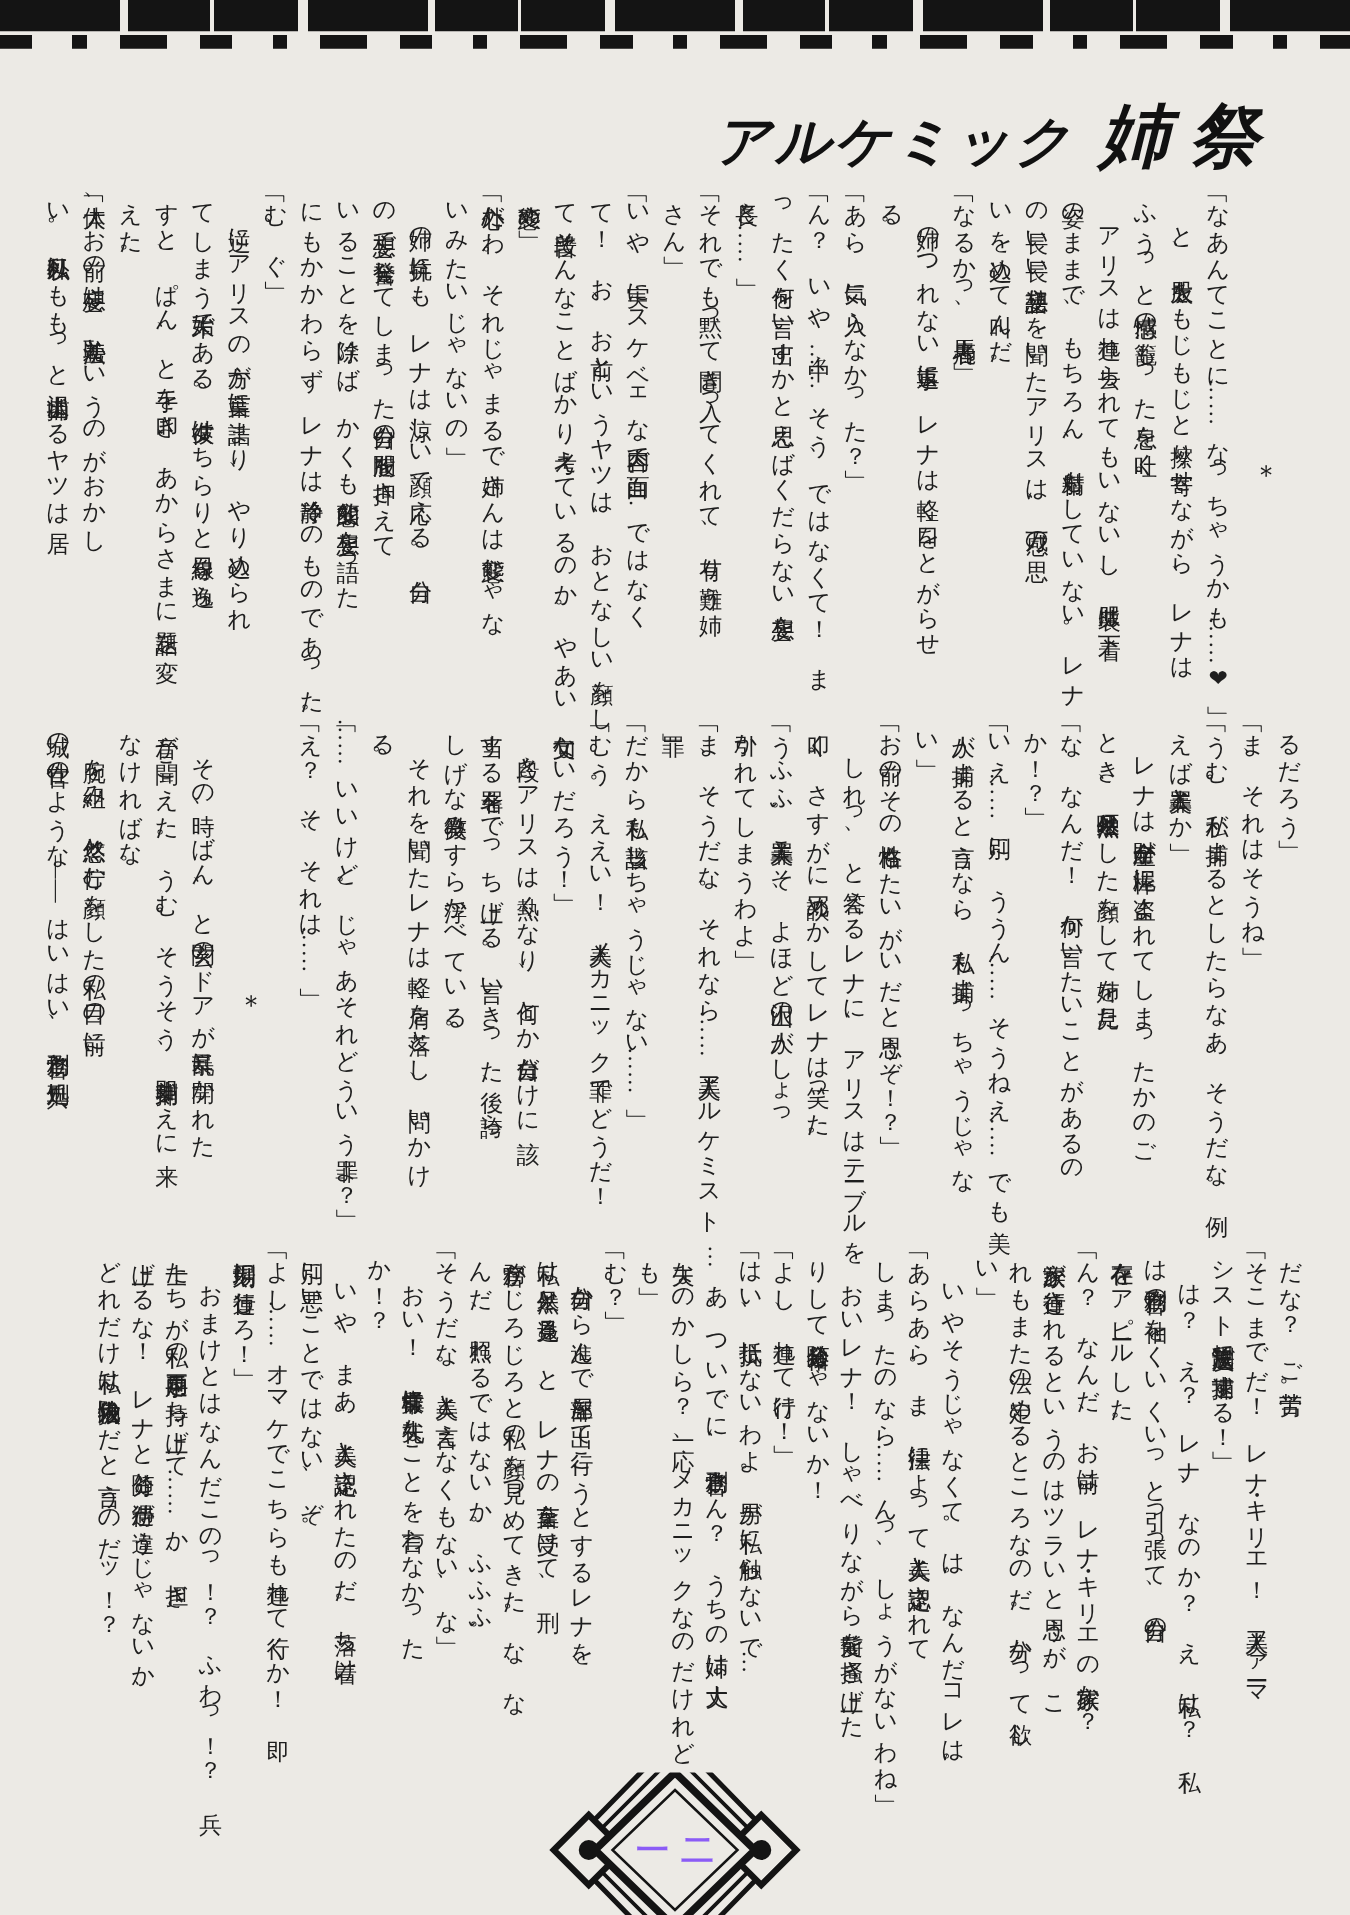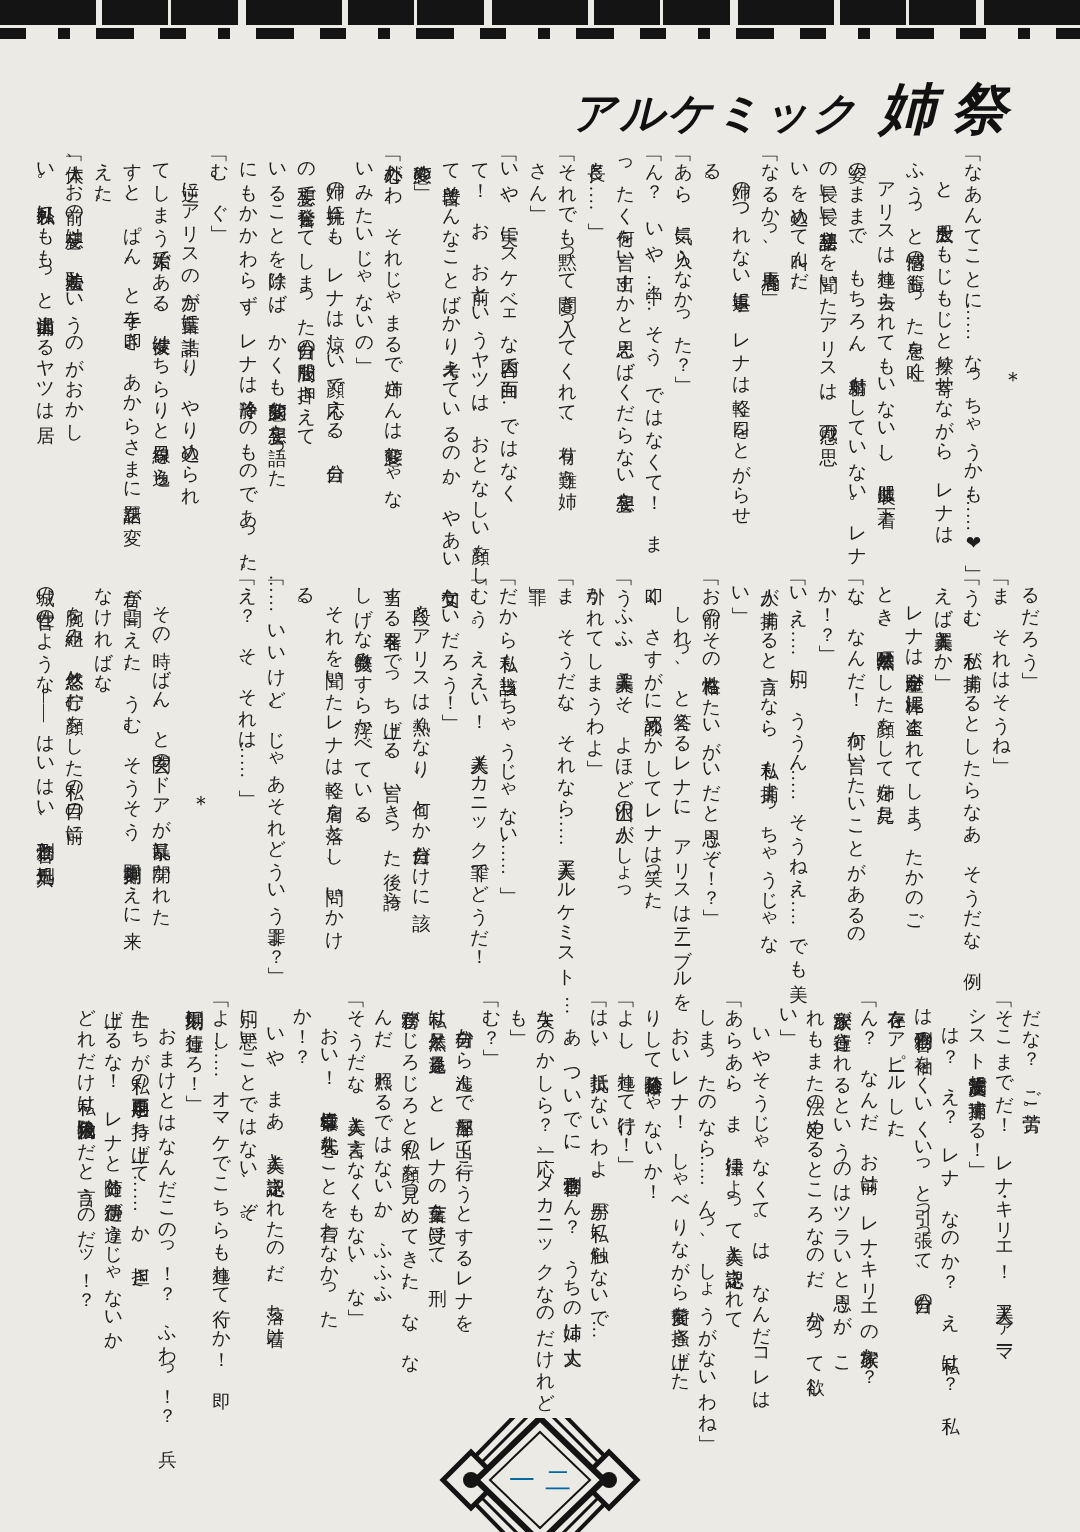--- a/index.html
+++ b/index.html
@@ -47,21 +47,21 @@
     margin-left:12px;margin-right:16px;
   }
   
   .folio{
     position:absolute;left:50%;bottom:0;transform:translateX(-50%);
     width:270px;height:114px;
   }
   .folio svg{display:block;}
   .folio-num{
     position:absolute;left:50%;top:62px;transform:translate(-50%,-50%);
-    font-size:26px;font-weight:400;letter-spacing:10px;color:#0369a1;
+    font-size:26px;font-weight:700;letter-spacing:10px;color:#8b5cf6;
     white-space:nowrap;padding-left:10px;
   }
 </style>
 </head>
 <body>
 
 <div class="top-border">
   <div class="tb-row1"></div>
   <div class="tb-row2"></div>
 </div>

